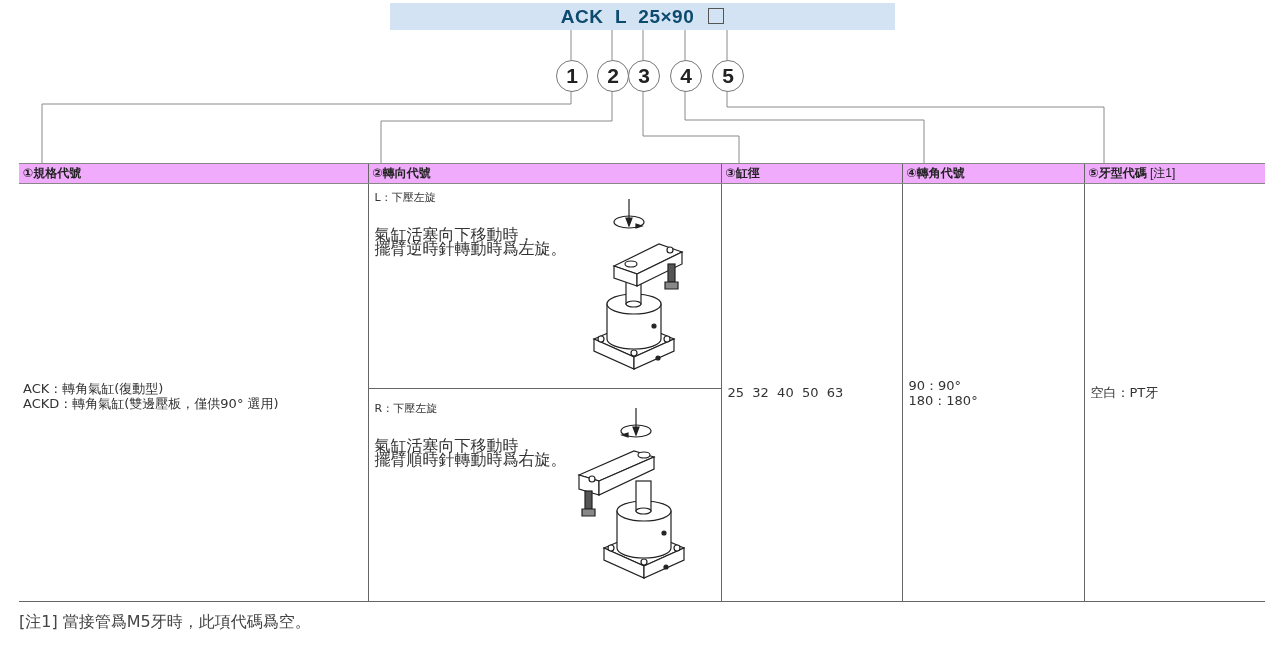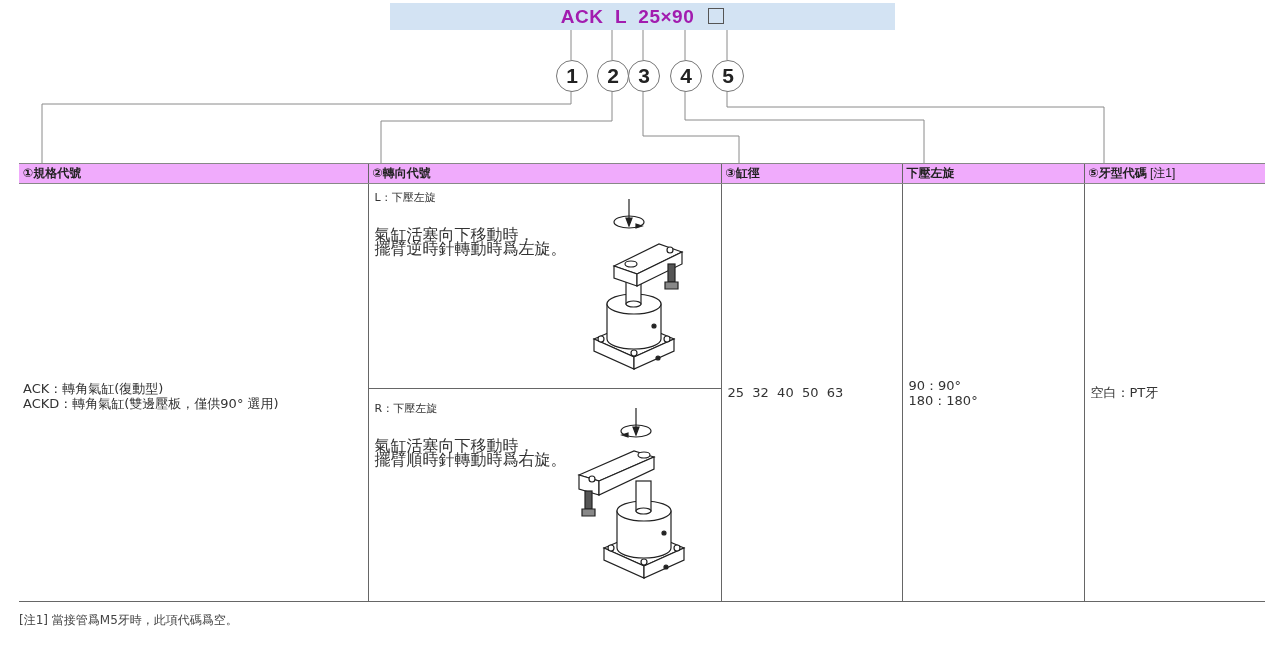--- a/index.html
+++ b/index.html
@@ -2,21 +2,21 @@
 <html><head>
 <meta charset="utf-8">
 <style>
   html, body { margin:0; padding:0; background:#ffffff; }
   body { width:1274px; height:653px; position:relative; overflow:hidden;
          font-family:"DejaVu Sans","Liberation Sans",sans-serif; color:#333; }
   .abs { position:absolute; }
   #codebar { left:390px; top:3px; width:505px; height:27px; background:#d3e3f3; }
   #codetext { position:absolute; left:0; top:0; width:100%; height:27px; line-height:27px;
               text-align:center; font-family:"Liberation Sans",sans-serif; font-weight:bold;
-              font-size:19px; color:#a21caf; letter-spacing:0.5px; }
+              font-size:19px; color:#0c4a6e; letter-spacing:0.5px; }
   .codebox { display:inline-block; width:14px; height:14px; border:1.3px solid #555; vertical-align:-1px; margin-left:14px; }
   .circle { position:absolute; width:30px; height:30px; border:1px solid #777; border-radius:50%;
             background:#fff; text-align:center; line-height:30px; font-family:"Liberation Sans",sans-serif;
             font-weight:bold; font-size:21px; color:#222; }
   svg.lines { position:absolute; left:0; top:0; }
   table { position:absolute; left:19px; top:163px; width:1246px; border-collapse:collapse; table-layout:fixed; }
   th { background:#f0abfc; height:19px; padding:0 4px; text-align:left; font-weight:bold; font-size:12px;
        border-top:1px solid #888; border-bottom:1px solid #888; border-left:1px solid #666; color:#222;
        font-family:"Liberation Sans","DejaVu Sans",sans-serif; }
   th:first-child { border-left:none; }
@@ -24,21 +24,21 @@
   td { border-left:1px solid #666; vertical-align:middle; font-size:13px; padding:0 6px; color:#333; }
   td:first-child { border-left:none; padding-left:4px; }
   tbody tr:last-child td { border-bottom:1px solid #666; }
   .dir { position:relative; height:204px; }
   .dir.r { height:212px; border-top:1px solid #666; }
   .dir .t { position:absolute; left:6px; top:6px; font-size:11px; }
   .dir .d { position:absolute; left:6px; top:44px; font-size:16px; line-height:14px; }
   .dir.r .t { top:12px; }
   .dir.r .d { top:50px; }
   .dir svg { position:absolute; }
-  #note { left:19px; top:612px; font-size:12px; color:#444; }
+  #note { left:19px; top:612px; font-size:16px; color:#444; }
 </style>
 </head>
 <body>
 
 <svg class="lines" width="1274" height="653">
   <g stroke="#8a8a8a" stroke-width="1" fill="none">
 
     <line x1="571" y1="30" x2="571" y2="60"></line>
     <line x1="612" y1="30" x2="612" y2="60"></line>
     <line x1="643" y1="30" x2="643" y2="60"></line>
@@ -73,21 +73,21 @@
       <col style="width:353px">
       <col style="width:181px">
       <col style="width:182px">
       <col style="width:181px">
   </colgroup>
   <thead>
     <tr>
       <th><span>①規格代號</span></th>
       <th><span>②轉向代號</span></th>
       <th><span>③缸徑</span></th>
-      <th><span>下壓左旋</span></th>
+      <th><span>④轉角代號</span></th>
       <th><span>⑤牙型代碼</span> <span class="note">[注1]</span></th>
     </tr>
   </thead>
   <tbody>
     <tr>
       <td style="padding-top:6px">
         <div style="line-height:15px">ACK：轉角氣缸(復動型)</div>
         <div style="line-height:15px">ACKD：轉角氣缸(雙邊壓板，僅供90°  選用)</div>
       </td>
       <td style="padding:0">

